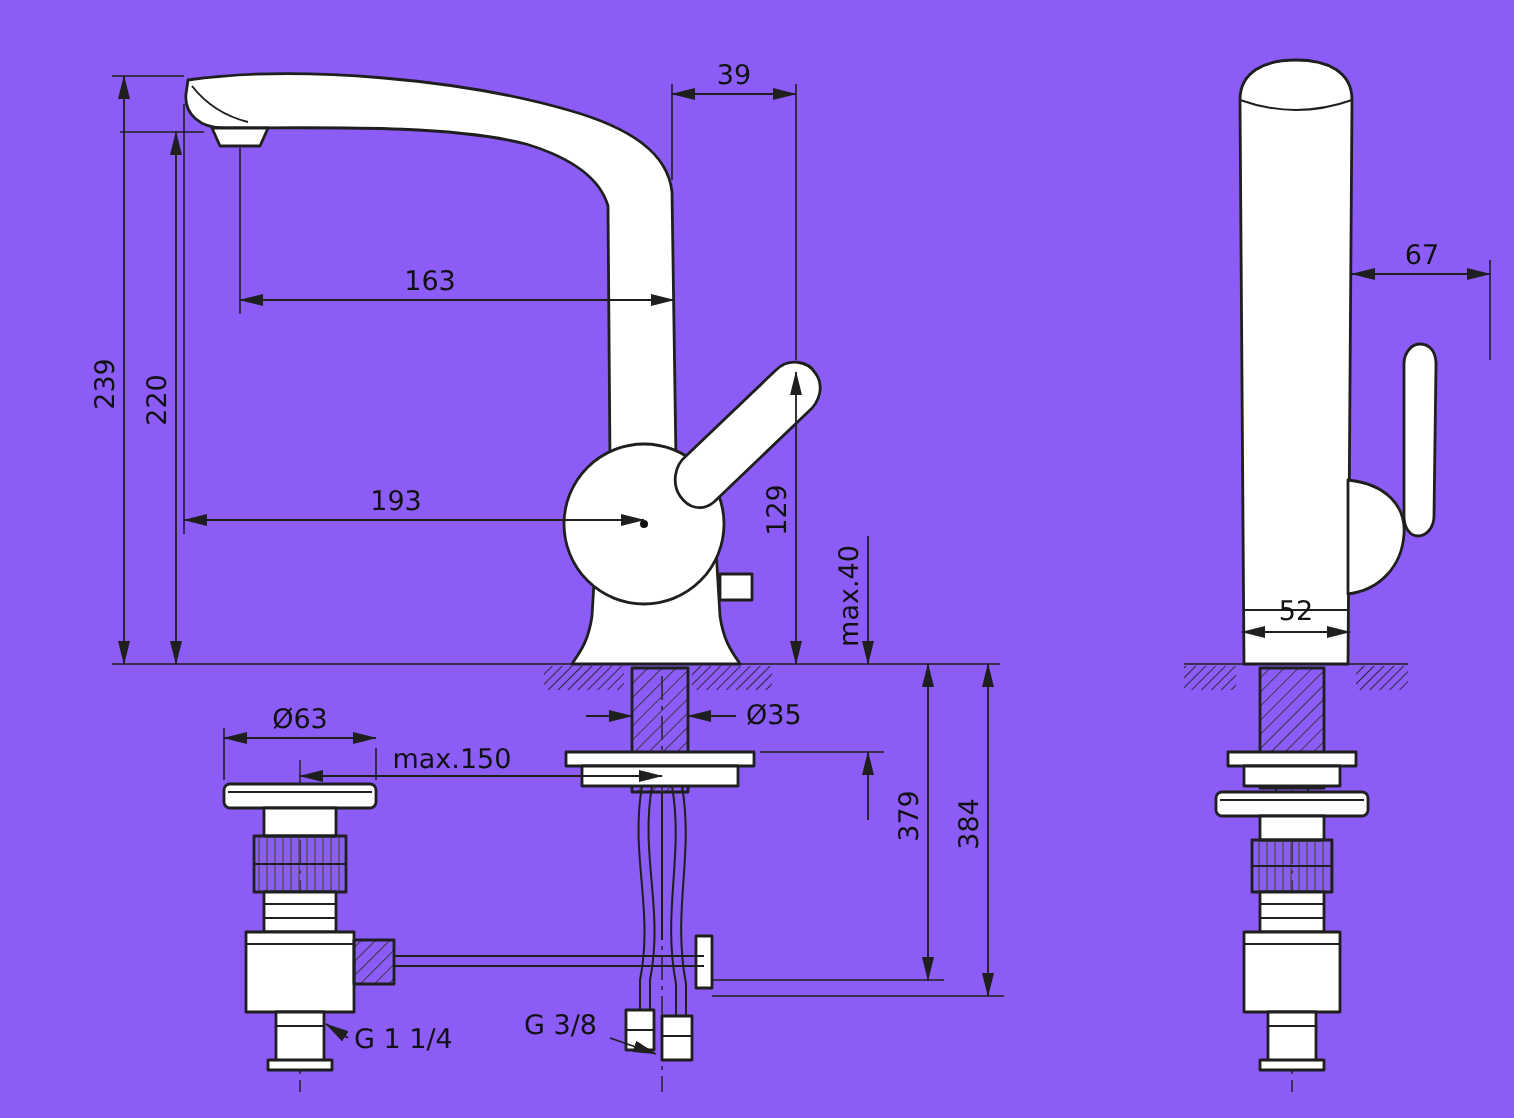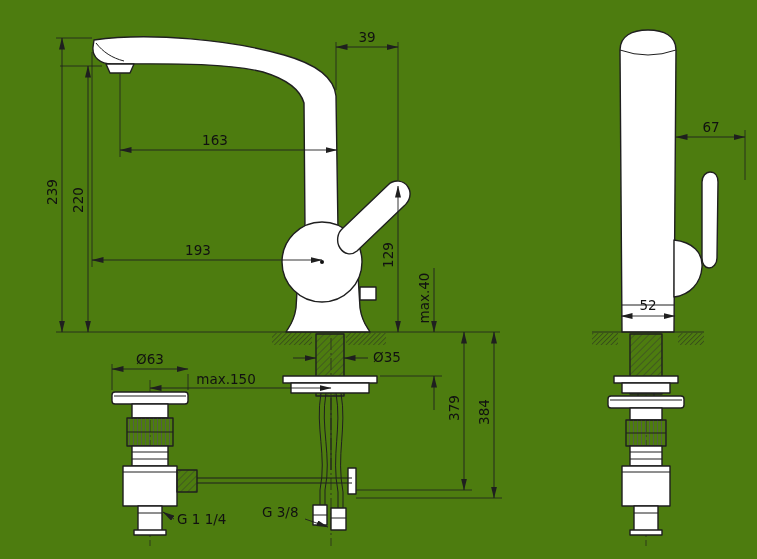--- a/index.html
+++ b/index.html
@@ -1,16 +1,16 @@
 <!DOCTYPE html>
 <html><head>
 <meta charset="utf-8">
 <style>
   html,body{margin:0;padding:0;background:#ffffff;}
-  .page{width:757px;height:559px;background:#4d7c0f;position:relative;overflow:hidden;text-align:center;}
+  .page{width:757px;height:559px;background:#8b5cf6;position:relative;overflow:hidden;text-align:center;}
   svg{display:block;}
   text{font-family:"DejaVu Sans","Liberation Sans",sans-serif;font-size:13.5px;fill:#111;}
   .s{stroke:#1f1f1f;stroke-width:1.4;stroke-linejoin:round;}
   .d{stroke:#1f1f1f;stroke-width:1;fill:none;}
   .x{stroke:#1f1f1f;stroke-width:0.8;fill:none;}
   .dim{stroke:#1f1f1f;stroke-width:0.9;fill:none;}
   .cl{stroke:#1f1f1f;stroke-width:0.7;fill:none;stroke-dasharray:12 3 2 3;}
 </style>
 </head>
 <body>

